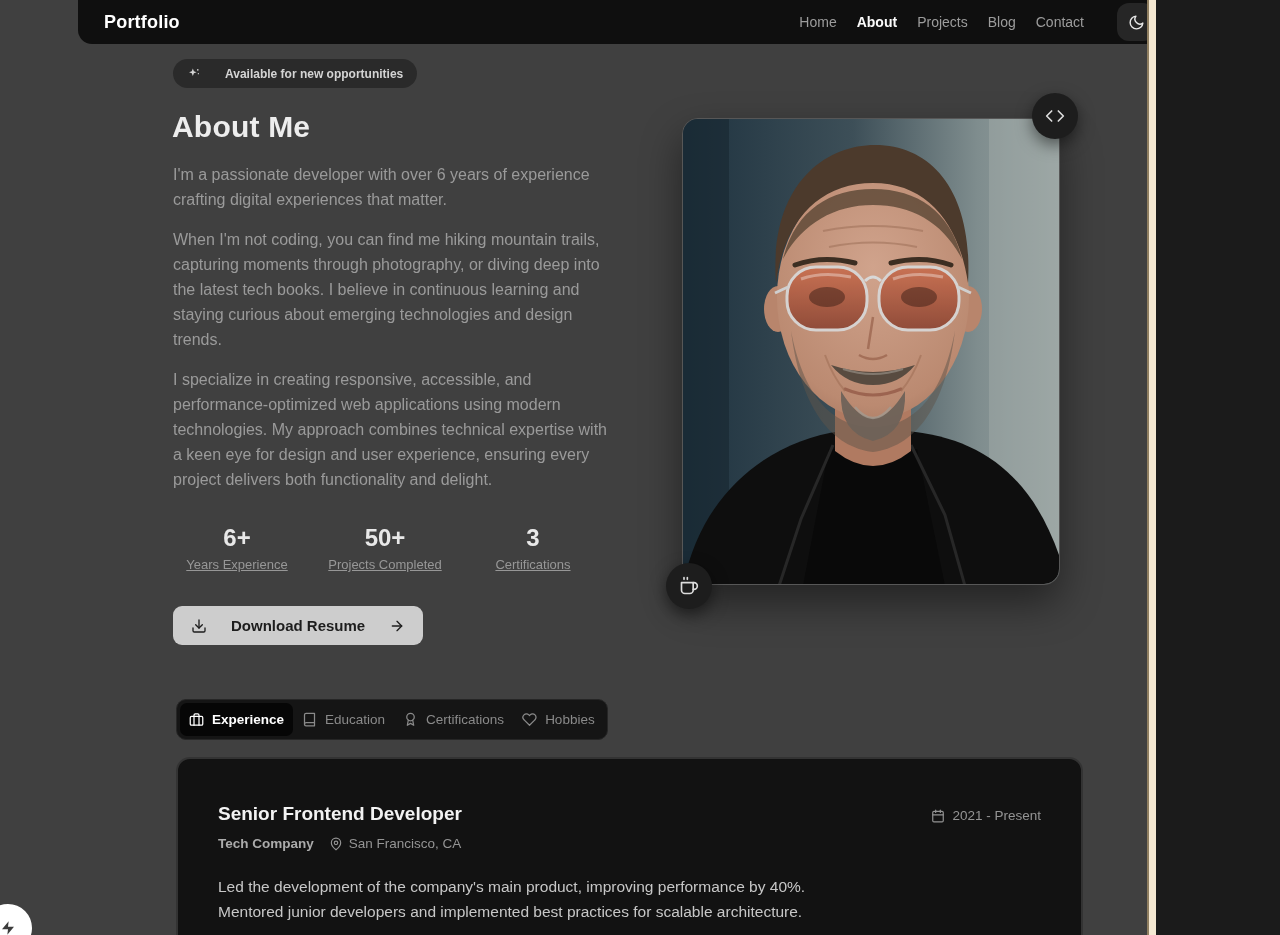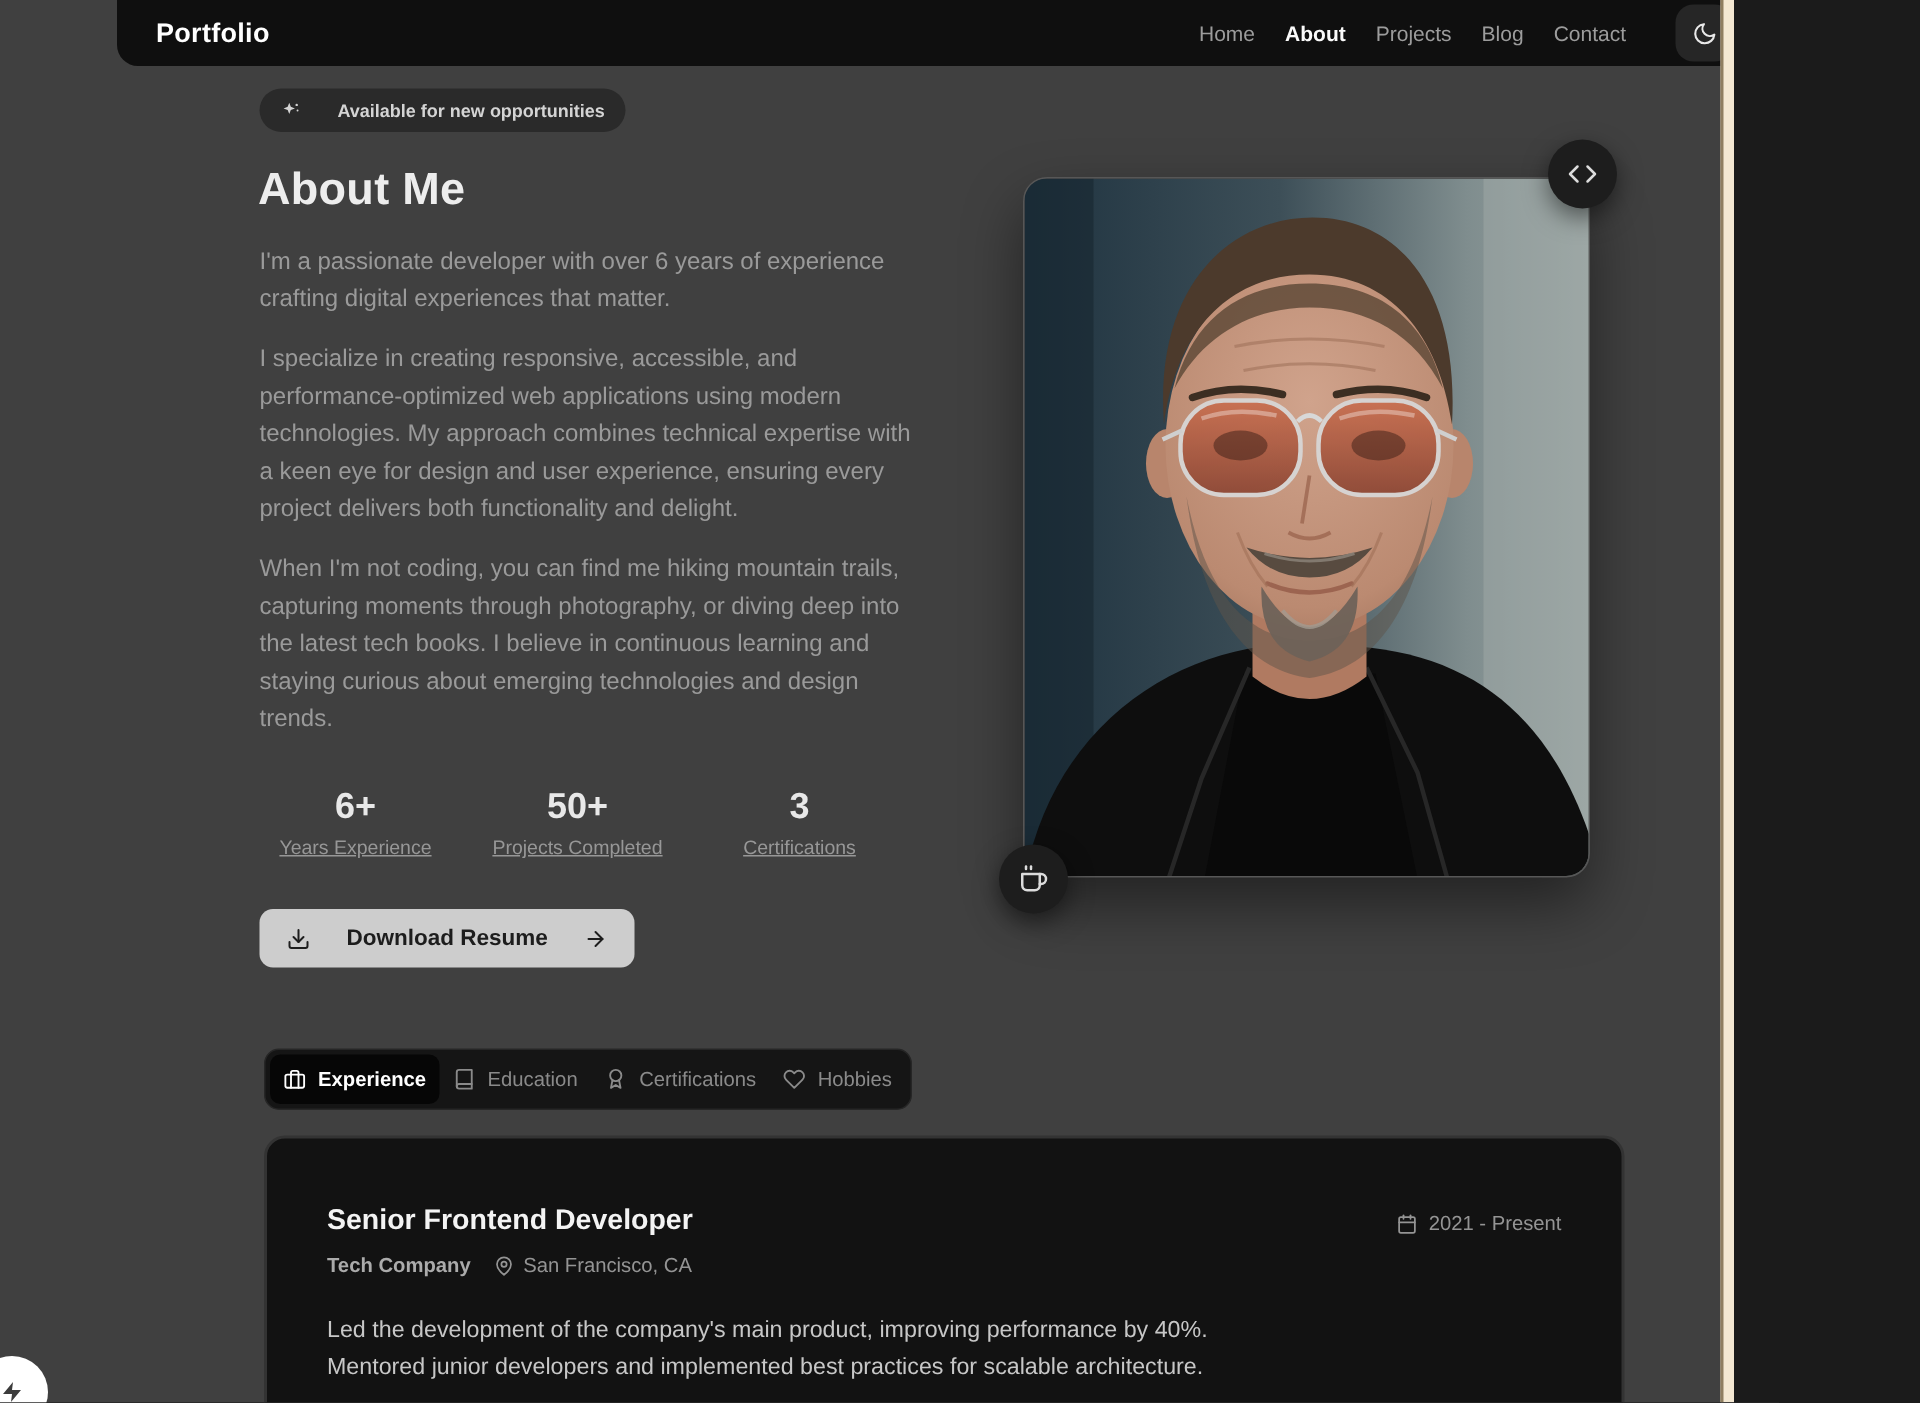--- a/index.html
+++ b/index.html
@@ -94,22 +94,22 @@
         <path d="M10 2.5l1.8 4.7 4.7 1.8-4.7 1.8L10 15.5 8.2 10.8 3.5 9l4.7-1.8z"></path>
         <circle cx="18.5" cy="5" r="1.4"></circle>
         <circle cx="19.5" cy="11.5" r="1.1"></circle>
       </svg>
     <span>Available for new opportunities</span>
   </div>
 
   <h1 class="page-title">About Me</h1>
   <div class="about-text">
     <p>I'm a passionate developer with over 6 years of experience crafting digital experiences that matter.</p>
+    <p>When I'm not coding, you can find me hiking mountain trails, capturing moments through photography, or diving deep into the latest tech books. I believe in continuous learning and staying curious about emerging technologies and design trends.</p>
     <p>I specialize in creating responsive, accessible, and performance-optimized web applications using modern technologies. My approach combines technical expertise with a keen eye for design and user experience, ensuring every project delivers both functionality and delight.</p>
-    <p>When I'm not coding, you can find me hiking mountain trails, capturing moments through photography, or diving deep into the latest tech books. I believe in continuous learning and staying curious about emerging technologies and design trends.</p>
   </div>
 
   <div class="stats">
     <div class="stat">
       <div class="stat-value">6+</div>
       <div class="stat-label">Years Experience</div>
     </div>
     <div class="stat">
       <div class="stat-value">50+</div>
       <div class="stat-label">Projects Completed</div>

